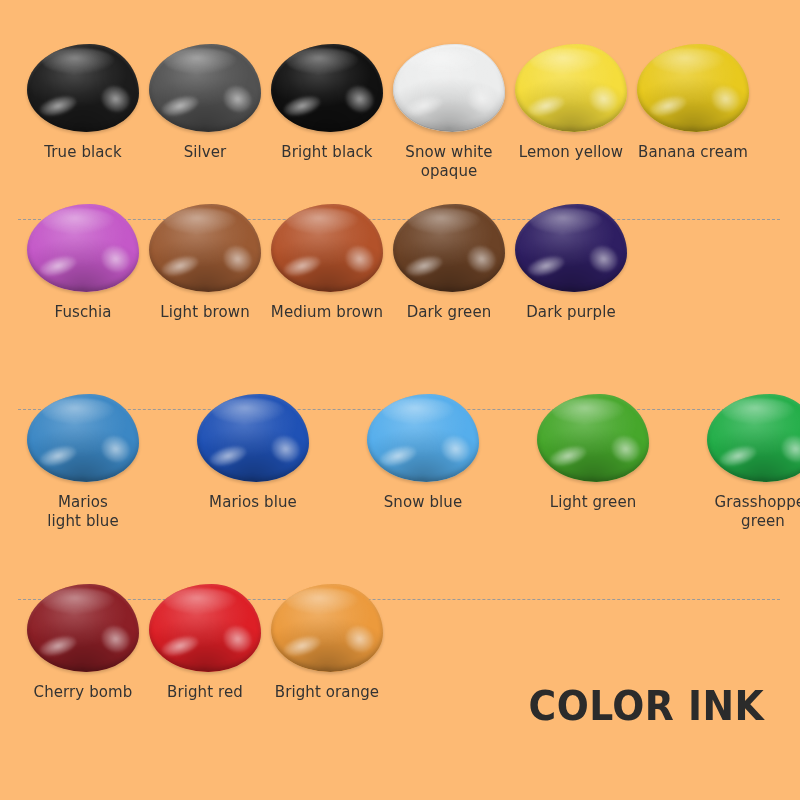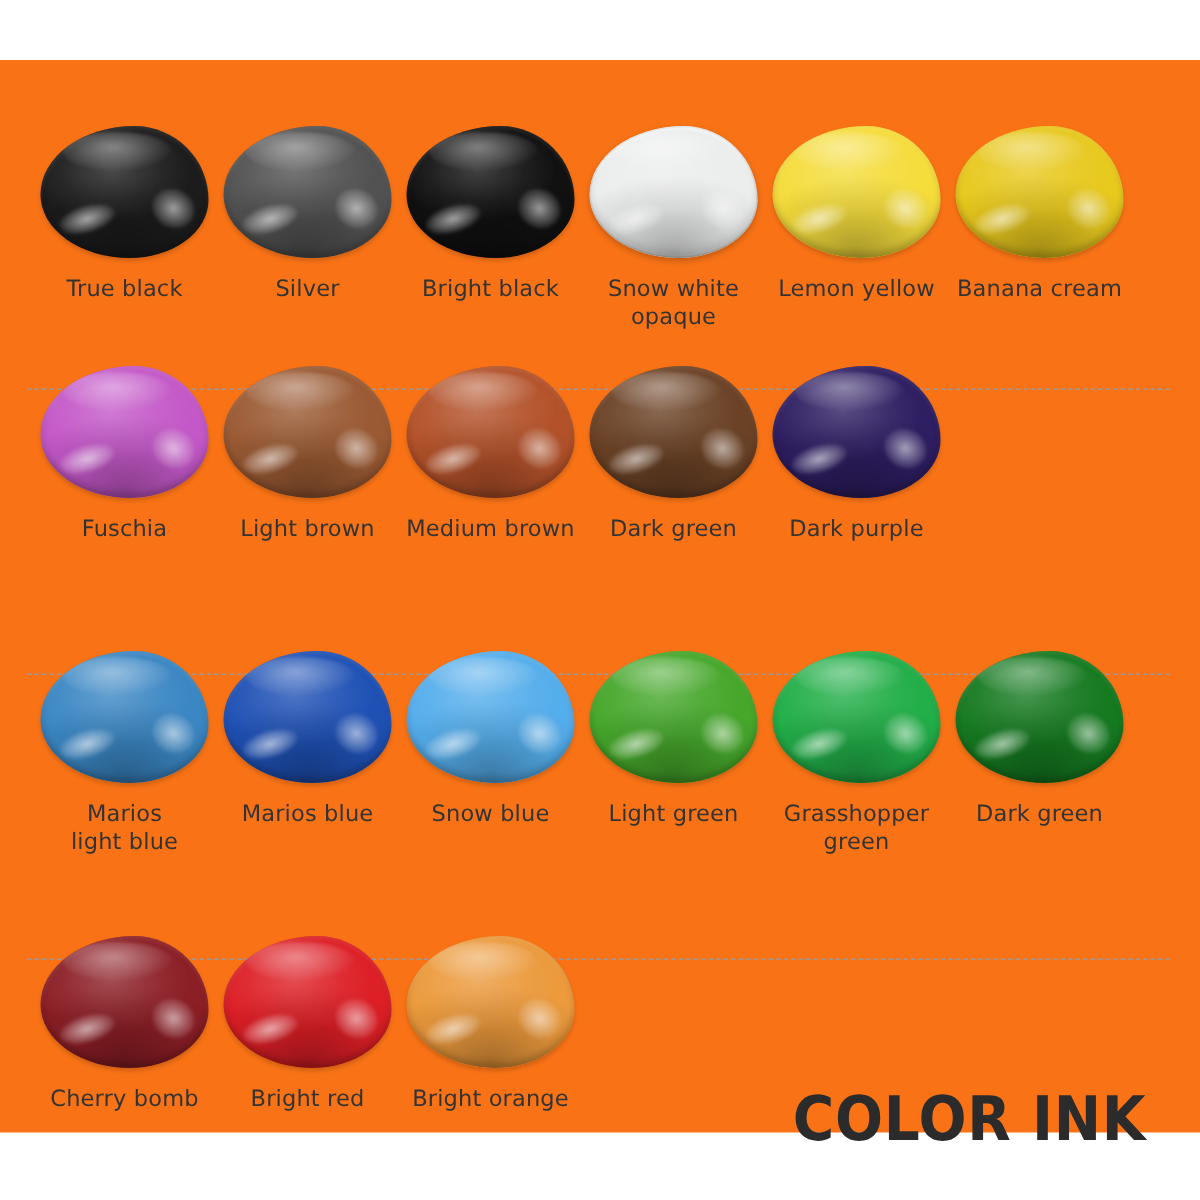--- a/index.html
+++ b/index.html
@@ -8,40 +8,39 @@
     margin: 0; padding: 0;
     width: 800px; height: 800px;
     background: #ffffff;
     font-family: "Liberation Sans", "DejaVu Sans", sans-serif;
     overflow: hidden;
   }
 
   #sheet {
     position: relative;
     width: 800px;
-    height: 715px;
-    background: #f97316;
+    height: 800px;
+    background: #fdba74;
     padding: 0;
-    margin-top: 40px;
   }
 
   .row {
     position: relative;
     width: 800px;
     display: flex;
     flex-direction: row;
     align-items: flex-start;
     justify-content: flex-start;
     padding-left: 22px;
   }
 
   
   .row-1 { height: 182px; padding-top: 44px; }
   .row-2 { height: 190px; padding-top: 22px; }
-  .row-3 { height: 190px; padding-top: 22px; }
+  .row-3 { height: 190px; padding-top: 22px; gap: 48px; }
   .row-4 { height: 180px; padding-top: 22px; }
 
   .cell {
     width: 122px;
     flex: 0 0 122px;
     display: flex;
     flex-direction: column;
     align-items: center;
   }
 

